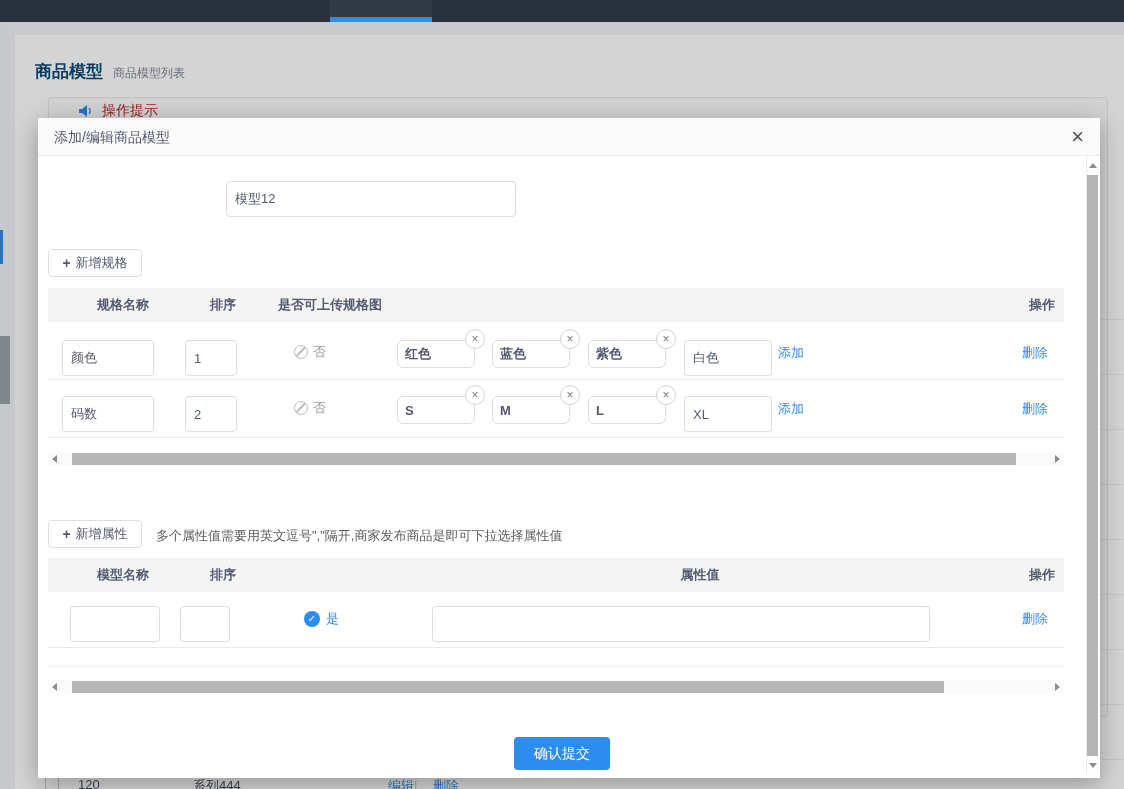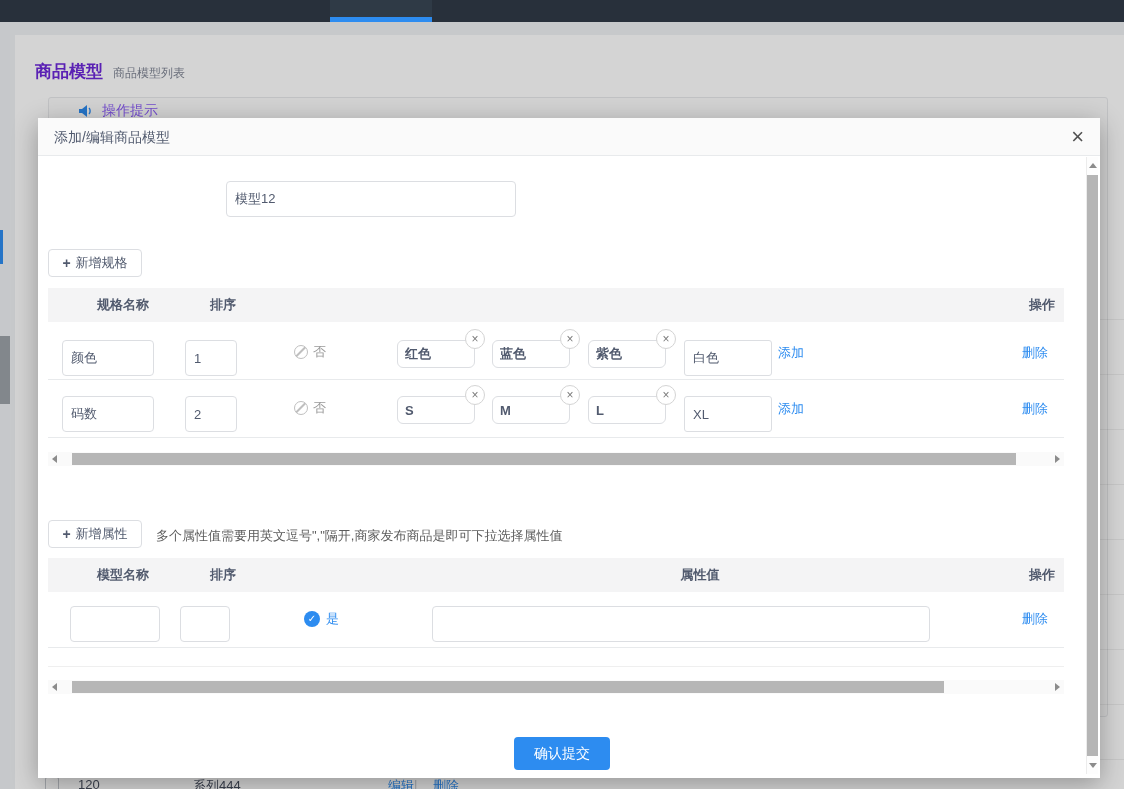--- a/index.html
+++ b/index.html
@@ -11,24 +11,24 @@
   .topbar { position:absolute; left:0; top:0; width:1124px; height:22px; background:#28303b; z-index:30; }
   .topbar-tab { position:absolute; left:330px; top:0; width:102px; height:22px; background:#2f3a46; }
   .topbar-tab-underline { position:absolute; left:0; bottom:0; width:102px; height:5px; background:#2d8cf0; }
 
   
   .page { position:absolute; inset:0; z-index:1; }
   .left-strip { position:absolute; left:0; top:22px; width:10px; height:767px; background:#eef1f5; }
   .left-accent { position:absolute; left:0; top:230px; width:3px; height:34px; background:#2d8cf0; }
   .left-thumb { position:absolute; left:0; top:336px; width:10px; height:68px; background:#9da3a9; }
   .page-card { position:absolute; left:15px; top:35px; width:1109px; height:754px; background:#ffffff; }
-  .page-title { position:absolute; left:35px; top:60px; font-size:17px; font-weight:bold; color:#6d28d9; }
+  .page-title { position:absolute; left:35px; top:60px; font-size:17px; font-weight:bold; color:#0c4a6e; }
   .page-subtitle { position:absolute; left:113px; top:65px; font-size:12px; color:#808695; }
   .inner-panel { position:absolute; left:48px; top:97px; width:1060px; height:620px; background:#fdfdfd; border:1px solid #e8eaec; border-radius:3px; }
-  .tip-link { position:absolute; left:78px; top:102px; font-size:14px; color:#8b5cf6; display:flex; align-items:center; gap:8px; }
+  .tip-link { position:absolute; left:78px; top:102px; font-size:14px; color:#b91c1c; display:flex; align-items:center; gap:8px; }
   .bg-rows { position:absolute; left:48px; top:265px; width:1076px; height:505px;
              background:repeating-linear-gradient(180deg, transparent 0 54px, rgba(0,0,0,0.06) 54px 55px); }
   .bottom-row { position:absolute; left:0; top:775px; width:1124px; height:14px; font-size:13px; color:#495060; }
   .bg-checkbox { position:absolute; left:45px; top:2px; width:14px; height:14px; border:1px solid #c5c8ce; border-radius:2px; background:#fff; }
   .bg-id { position:absolute; left:78px; top:2px; }
   .bg-name { position:absolute; left:193px; top:2px; }
   .bg-edit { position:absolute; left:388px; top:2px; color:#2d8cf0; }
   .bg-sep { position:absolute; left:414px; top:2px; color:#c5c8ce; }
   .bg-del { position:absolute; left:433px; top:2px; color:#2d8cf0; }
 
@@ -157,20 +157,21 @@
     <input class="text-input name-input" value="模型12" style="">
 
     <button class="add-btn" style="left:10px; top:131px;">
       <span class="plus">+</span>
       <span>新增规格</span>
     </button>
 
     <div class="tbl-header" style="top:170px;">
       <span class="h-c1">规格名称</span>
       <span class="h-c2">排序</span>
+      <span class="h-c3">是否可上传规格图</span>
       <span class="h-c5">操作</span>
     </div>
 
     <div class="tbl-row spec-row" style="top:204px;">
       <input class="text-input cell-input" style="left: 14px; top: 18px; width: 92px;" value="颜色">
       <input class="text-input cell-input" style="left: 137px; top: 18px; width: 52px;" value="1">
       <div class="no-flag" style="left:246px; top:21px;">
         <span class="no-icon"></span>
         <span>否</span>
       </div>

